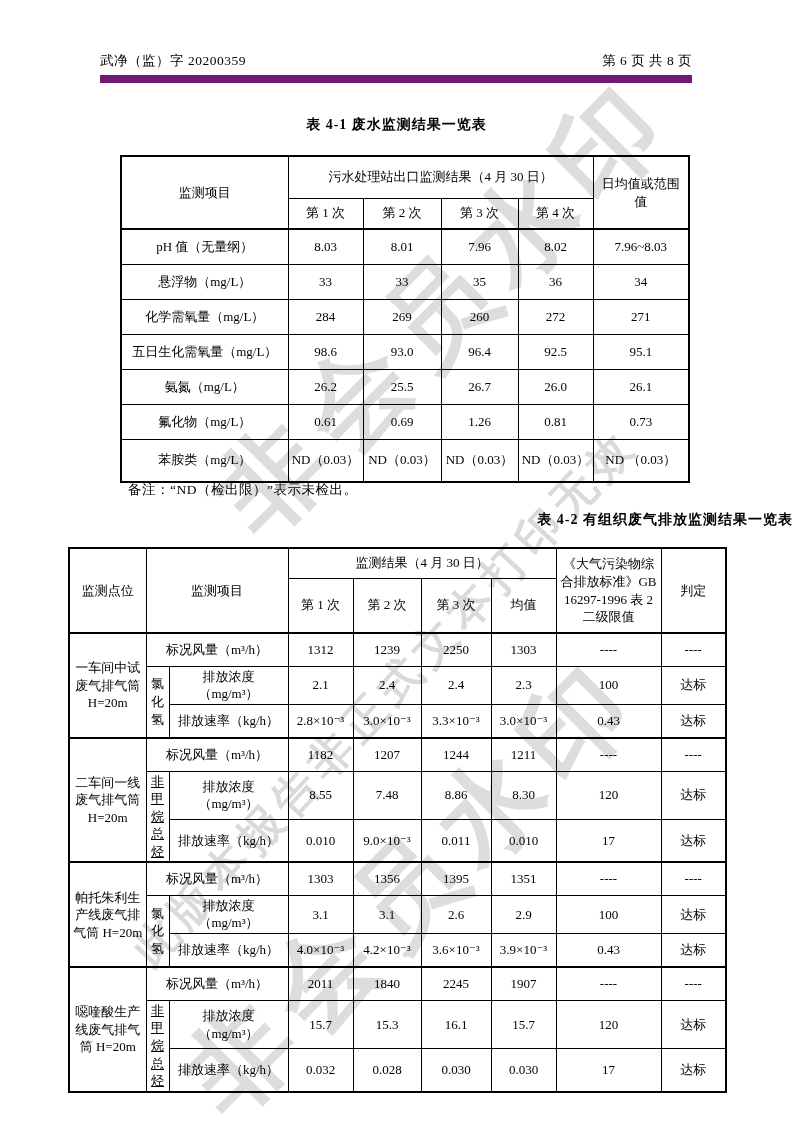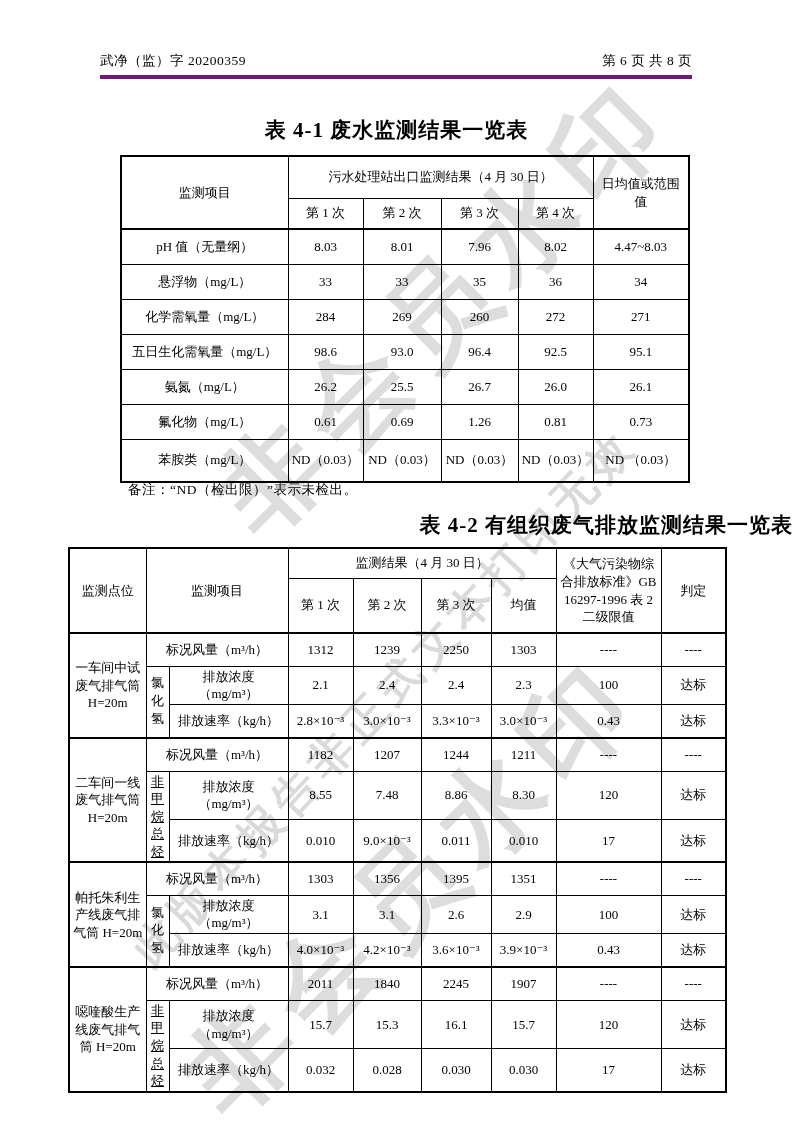--- a/index.html
+++ b/index.html
@@ -12,35 +12,35 @@
     position:absolute;z-index:1;font-weight:700;white-space:nowrap;
     color:#a8a8a8;pointer-events:none;font-family:"Liberation Serif","DejaVu Serif",serif;
   }
   .wm1{font-size:104px;letter-spacing:14px;left:150px;top:238px;opacity:.38;transform:rotate(-45deg);}
   .wm2{font-size:104px;letter-spacing:14px;left:118px;top:818px;opacity:.38;transform:rotate(-45deg);}
   .wm3{font-size:44px;letter-spacing:7px;left:28px;top:668px;opacity:.42;transform:rotate(-47deg);}
   
   .layer{position:absolute;z-index:2;left:0;top:0;width:100%;height:100%;}
   .doc-header{
     position:absolute;left:100px;top:52px;width:592px;display:flex;
-    justify-content:space-between;align-items:flex-end;border-bottom:4px solid #701a75;
+    justify-content:space-between;align-items:flex-end;border-bottom:8px solid #701a75;
     padding-bottom:5px;font-size:13.5px;letter-spacing:.5px;
   }
-  .tbl-title{position:absolute;left:0;width:100%;text-align:center;font-weight:700;font-size:21px;letter-spacing:1px;}
+  .tbl-title{position:absolute;left:0;width:100%;text-align:center;font-weight:700;font-size:14px;letter-spacing:1px;}
   .title1{top:116px;}
   .title2{top:511px;text-align:right;}
   table.t{border-collapse:collapse;table-layout:fixed;border:2px solid #000;background:transparent;}
   table.t td{border:1px solid #000;text-align:center;vertical-align:middle;padding:1px 3px;font-size:13px;line-height:1.35;}
   .t1{position:absolute;left:120px;top:155px;width:568px;}
   .t2{position:absolute;left:68px;top:547px;width:657px;}
   tr.thick td{border-top-width:2px;}
   td.label{word-break:keep-all;}
   td.point{word-break:break-all;font-size:13px;padding:1px 2px;margin-top:32px;}
   td.poll{padding:0;line-height:1.3;word-break:break-all;}
-  td.poll3{font-size:12.5px;font-family:Liberation Mono, monospace;}
+  td.poll3{font-size:12.5px;}
   td.poll5{font-size:10.5px;text-decoration:underline;}
   td.param{font-size:12.5px;padding:1px 1px;}
   td.std{font-size:12.5px;padding:1px 5px;}
   .note{position:absolute;left:128px;top:481px;font-size:13.5px;letter-spacing:.5px;text-align:right;}
 </style>
 </head>
 <body>
 
 <div class="page">
 
@@ -77,21 +77,21 @@
           <td>第 2 次</td>
           <td>第 3 次</td>
           <td>第 4 次</td>
         </tr>
         <tr class="thick" style="height:35px">
           <td class="label">pH 值（无量纲）</td>
           <td>8.03</td>
           <td>8.01</td>
           <td>7.96</td>
           <td>8.02</td>
-          <td>4.47~8.03</td>
+          <td>7.96~8.03</td>
         </tr>
         <tr style="height:35px">
           <td class="label">悬浮物（mg/L）</td>
           <td>33</td>
           <td>33</td>
           <td>35</td>
           <td>36</td>
           <td>34</td>
         </tr>
         <tr style="height:35px">

